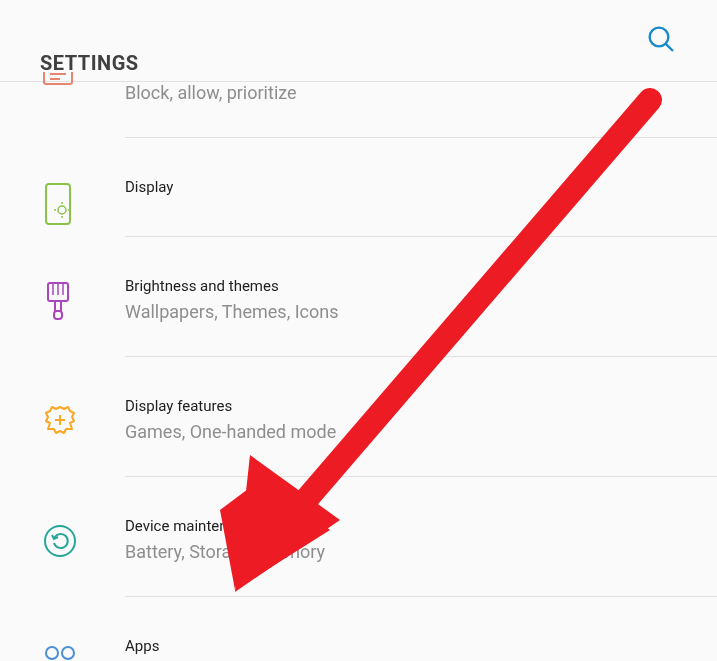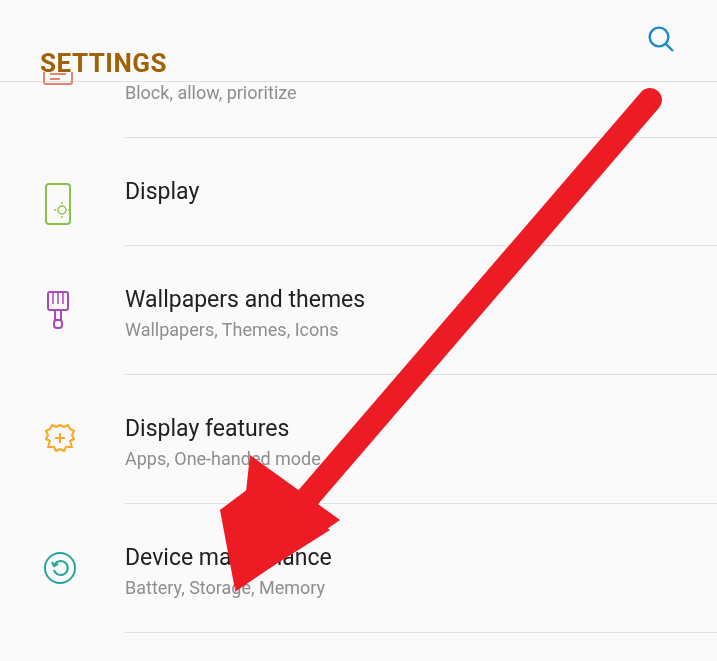--- a/index.html
+++ b/index.html
@@ -18,23 +18,23 @@
     .header {
       height: 82px;
       background: #fafafa;
       border-bottom: 1px solid #e0e0e0;
       display: flex;
       align-items: center;
       justify-content: space-between;
       padding: 0 40px 0 40px;
     }
     .header-title {
-      font-size: 26px;
+      font-size: 20px;
       font-weight: 700;
-      color: #a16207;
+      color: #404040;
       letter-spacing: 0.5px;
       margin-top: 44px;
     }
     .search-icon {
       color: #1a8bc8;
       cursor: pointer;
     }
     .list {
       background: #fafafa;
     }
@@ -60,21 +60,21 @@
       padding-top: 0;
     }
     .list-item.first {
       padding-top: 0;
     }
     .list-item.first .list-item-icon {
       padding-top: 0;
       margin-top: -10px;
     }
     .item-title {
-      font-size: 23px;
+      font-size: 15px;
       color: #212121;
       font-weight: 400;
       margin-bottom: 6px;
     }
     .item-subtitle {
       font-size: 18px;
       color: #8e8e8e;
     }
     .partial-icon {
       margin-top: 0;
@@ -139,36 +139,36 @@
       <svg width="36" height="42" viewBox="0 0 36 42">
         <rect x="8" y="2" width="20" height="18" rx="2" fill="none" stroke="#ab47bc" stroke-width="2"></rect>
         <line x1="13" y1="2" x2="13" y2="14" stroke="#ab47bc" stroke-width="1.5"></line>
         <line x1="18" y1="2" x2="18" y2="14" stroke="#ab47bc" stroke-width="1.5"></line>
         <line x1="23" y1="2" x2="23" y2="14" stroke="#ab47bc" stroke-width="1.5"></line>
         <rect x="15" y="20" width="6" height="10" fill="none" stroke="#ab47bc" stroke-width="2"></rect>
         <rect x="14" y="30" width="8" height="8" rx="3" fill="none" stroke="#ab47bc" stroke-width="2"></rect>
       </svg>
     </div>
     <div class="list-item-content">
-      <div class="item-title">Wallpapers and themes</div>
+      <div class="item-title">Brightness and themes</div>
       <div class="item-subtitle">Wallpapers, Themes, Icons</div>
     </div>
   </div>
 
   <div class="list-item">
     <div class="list-item-icon">
       <svg width="40" height="40" viewBox="0 0 40 40">
         <path d="M20 6 L24 8 L28 6 L30 10 L34 12 L32 16 L34 20 L30 22 L32 28 L26 28 L24 32 L20 30 L16 32 L14 28 L8 28 L10 22 L6 20 L8 16 L6 12 L10 10 L12 6 L16 8 Z" fill="none" stroke="#f9a825" stroke-width="2" stroke-linejoin="round"></path>
         <line x1="20" y1="14" x2="20" y2="24" stroke="#f9a825" stroke-width="2"></line>
         <line x1="15" y1="19" x2="25" y2="19" stroke="#f9a825" stroke-width="2"></line>
       </svg>
     </div>
     <div class="list-item-content">
       <div class="item-title">Display features</div>
-      <div class="item-subtitle">Apps, One-handed mode</div>
+      <div class="item-subtitle">Games, One-handed mode</div>
     </div>
   </div>
 
   <div class="list-item">
     <div class="list-item-icon">
       <svg width="40" height="40" viewBox="0 0 40 40">
         <circle cx="20" cy="20" r="15" fill="none" stroke="#26a69a" stroke-width="2"></circle>
         <path d="M14 18 A 7 7 0 1 1 14 22" fill="none" stroke="#26a69a" stroke-width="2"></path>
         <polyline points="12,14 14,18 18,16" fill="none" stroke="#26a69a" stroke-width="2"></polyline>
       </svg>

